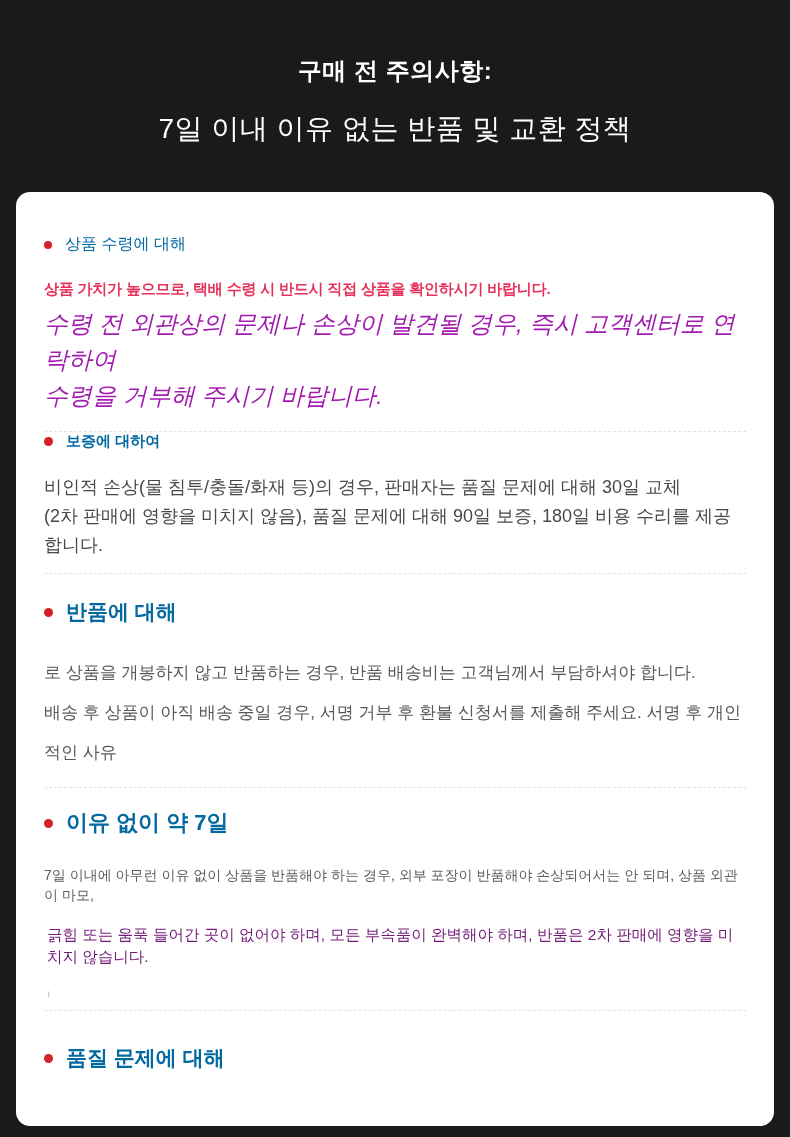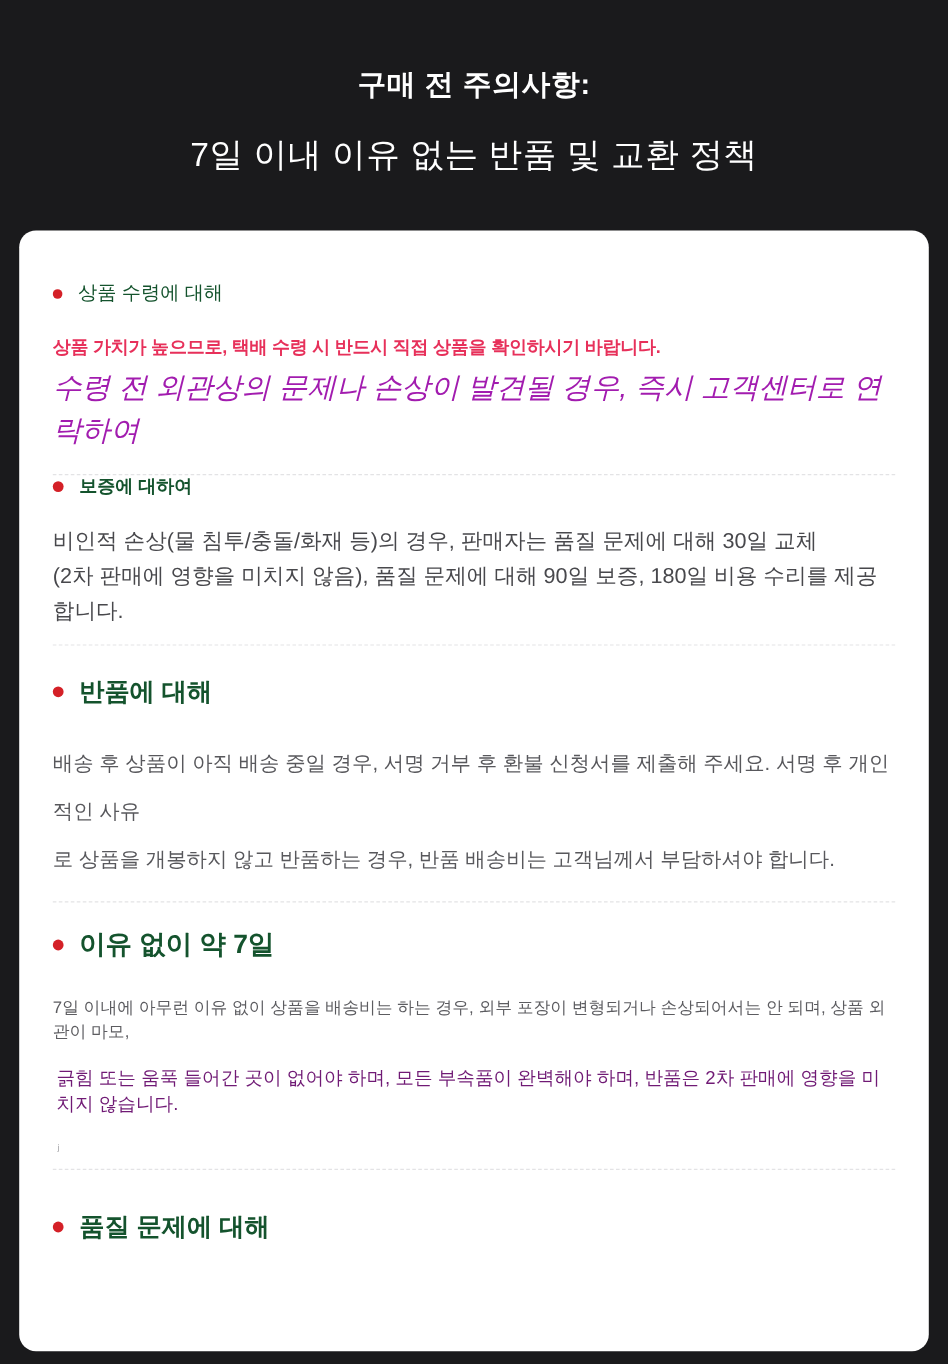--- a/index.html
+++ b/index.html
@@ -32,21 +32,21 @@
     width: 758px;
     height: 934px;
     background: #ffffff;
     border-radius: 14px;
     padding: 30px 28px 30px 28px;
     overflow: hidden;
   }
   .section-heading {
     display: flex;
     align-items: center;
-    color: #14532d;
+    color: #0369a1;
   }
   .bullet {
     display: inline-block;
     width: 9px; height: 9px;
     border-radius: 50%;
     background: #d42027;
     margin-right: 13px;
     flex: 0 0 auto;
   }
   .s1 .section-heading { margin-top: 12px; font-size: 16px; font-weight: 500; }
@@ -122,20 +122,21 @@
 <div class="card">
 
   <div class="section s1">
     <div class="section-heading">
       <span class="bullet"></span>
       <span>상품 수령에 대해</span>
     </div>
     <div class="emphasis">상품 가치가 높으므로, 택배 수령 시 반드시 직접 상품을 확인하시기 바랍니다.</div>
     <div class="body-lines">
       <div class="body-line">수령 전 외관상의 문제나 손상이 발견될 경우, 즉시 고객센터로 연락하여</div>
+      <div class="body-line">수령을 거부해 주시기 바랍니다.</div>
     </div>
   </div>
 
   <hr class="divider div1">
 
   <div class="section s2">
     <div class="section-heading">
       <span class="bullet"></span>
       <span>보증에 대하여</span>
     </div>
@@ -147,34 +148,34 @@
   </div>
 
   <hr class="divider div2">
 
   <div class="section s3">
     <div class="section-heading">
       <span class="bullet"></span>
       <span>반품에 대해</span>
     </div>
     <div class="body-lines">
+      <div class="body-line">로 상품을 개봉하지 않고 반품하는 경우, 반품 배송비는 고객님께서 부담하셔야 합니다.</div>
       <div class="body-line">배송 후 상품이 아직 배송 중일 경우, 서명 거부 후 환불 신청서를 제출해 주세요. 서명 후 개인적인 사유</div>
-      <div class="body-line">로 상품을 개봉하지 않고 반품하는 경우, 반품 배송비는 고객님께서 부담하셔야 합니다.</div>
     </div>
   </div>
 
   <hr class="divider div3">
 
   <div class="section s4">
     <div class="section-heading">
       <span class="bullet"></span>
       <span>이유 없이 약 7일</span>
     </div>
     <div class="body-lines">
-      <div class="body-line-sm">7일 이내에 아무런 이유 없이 상품을 배송비는 하는 경우, 외부 포장이 변형되거나 손상되어서는 안 되며, 상품 외관이 마모,</div>
+      <div class="body-line-sm">7일 이내에 아무런 이유 없이 상품을 반품해야 하는 경우, 외부 포장이 반품해야 손상되어서는 안 되며, 상품 외관이 마모,</div>
       <div class="body-line-md">긁힘 또는 움푹 들어간 곳이 없어야 하며, 모든 부속품이 완벽해야 하며, 반품은 2차 판매에 영향을 미치지 않습니다.</div>
       <div class="stray-mark">ʲ</div>
     </div>
   </div>
 
   <hr class="divider div4">
 
   <div class="section s5">
     <div class="section-heading">
       <span class="bullet"></span>

